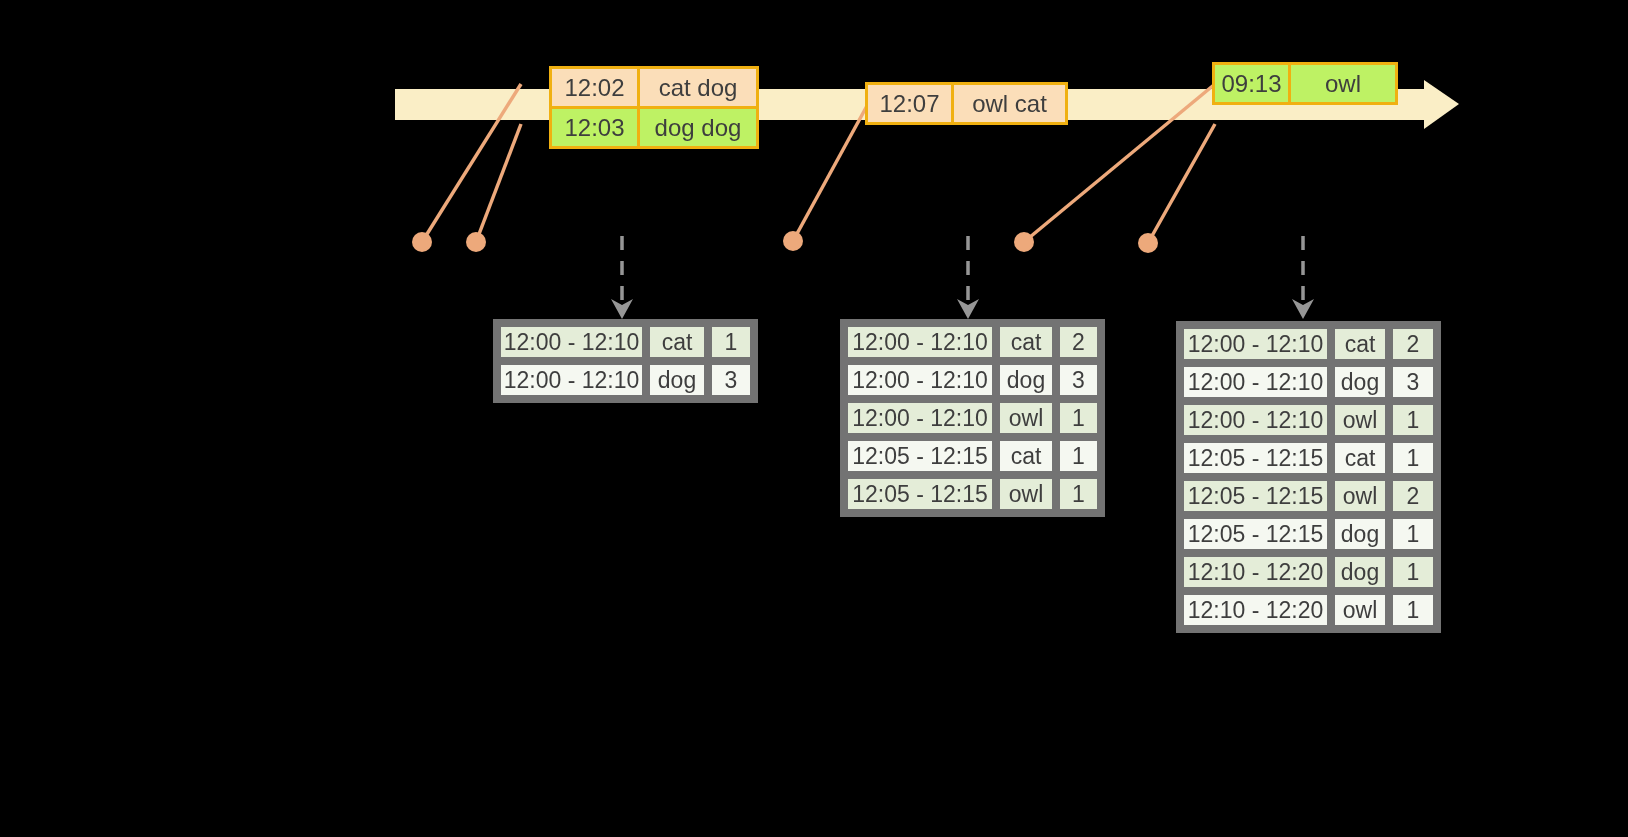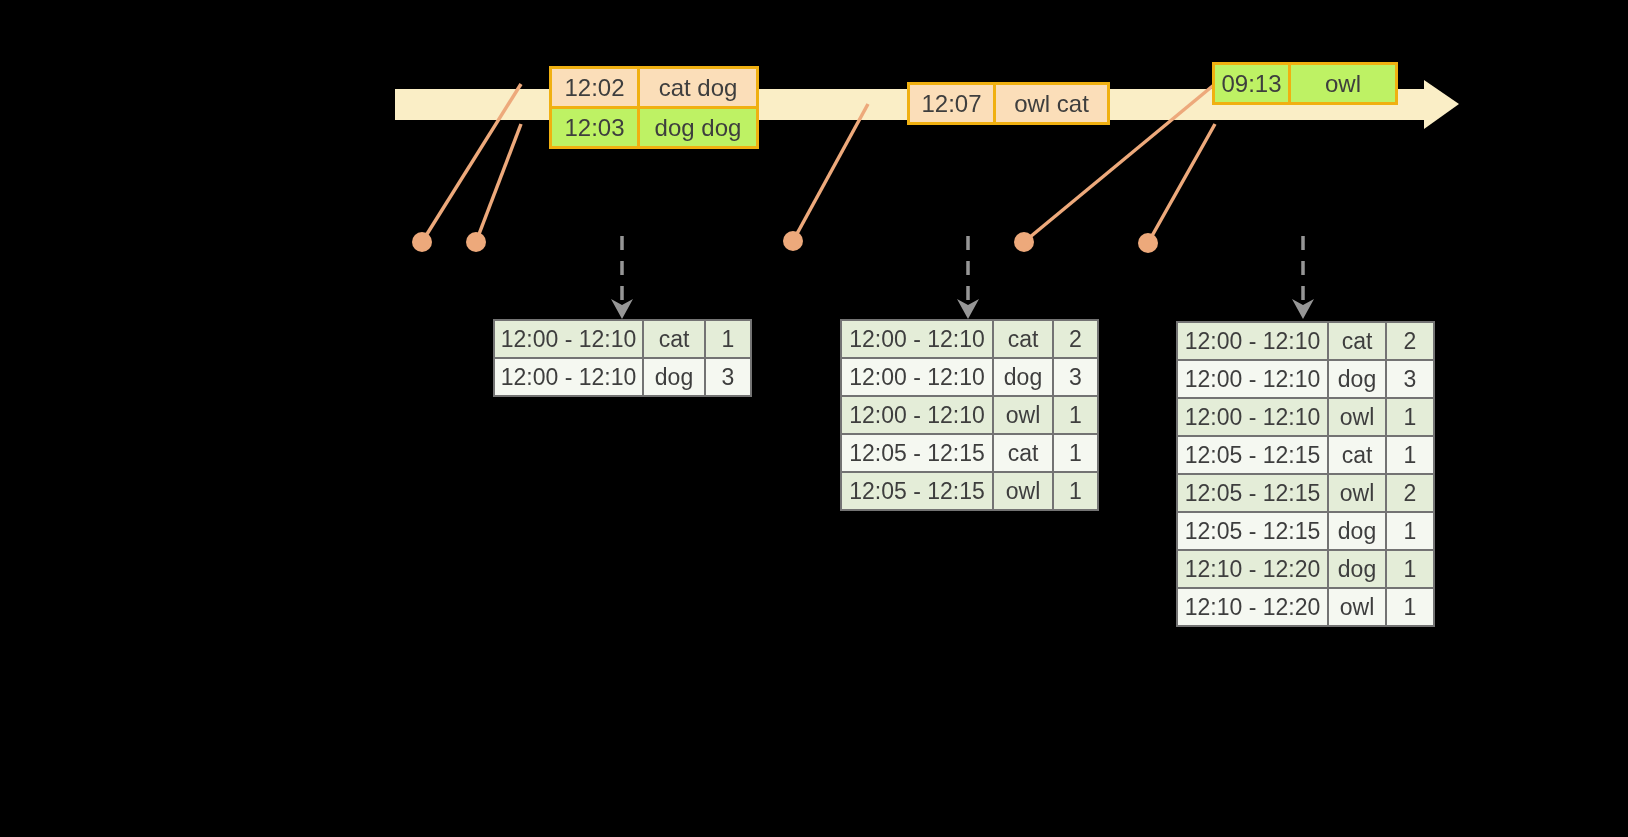--- a/index.html
+++ b/index.html
@@ -43,21 +43,21 @@
   td.peach-light { background: #bef264; }
   
   table.result-table {
     position: absolute;
     z-index: 2;
     border-collapse: collapse;
     table-layout: fixed;
     border: 2px solid #6FA848;
   }
   table.result-table td {
-    border: 2px solid #737373;
+    border: 8px solid #737373;
     text-align: center;
     vertical-align: middle;
     font-size: 23px;
     color: #3E3E3E;
     padding: 0;
     overflow: hidden;
     white-space: nowrap;
   }
   td.sage { background: #E4EDD8; }
   td.mint { background: #F5F8F1; }
@@ -104,21 +104,21 @@
       <td class="peach-dark">12:02</td>
       <td class="peach-dark">cat dog</td>
     </tr>
     <tr style="height:40px">
       <td class="peach-light">12:03</td>
       <td class="peach-light">dog dog</td>
     </tr>
   </tbody>
     </table>
 
-  <table class="event-table" style="left:865px; top:82px; width:200px;margin-left:42px;">
+  <table class="event-table" style="left:865px; top:82px; width:200px;">
     <colgroup>
         <col style="width:86px">
         <col style="width:114px">
       </colgroup>
     <tbody>
         <tr style="height:40px">
       <td class="peach-dark">12:07</td>
       <td class="peach-dark">owl cat</td>
     </tr>
   </tbody>

